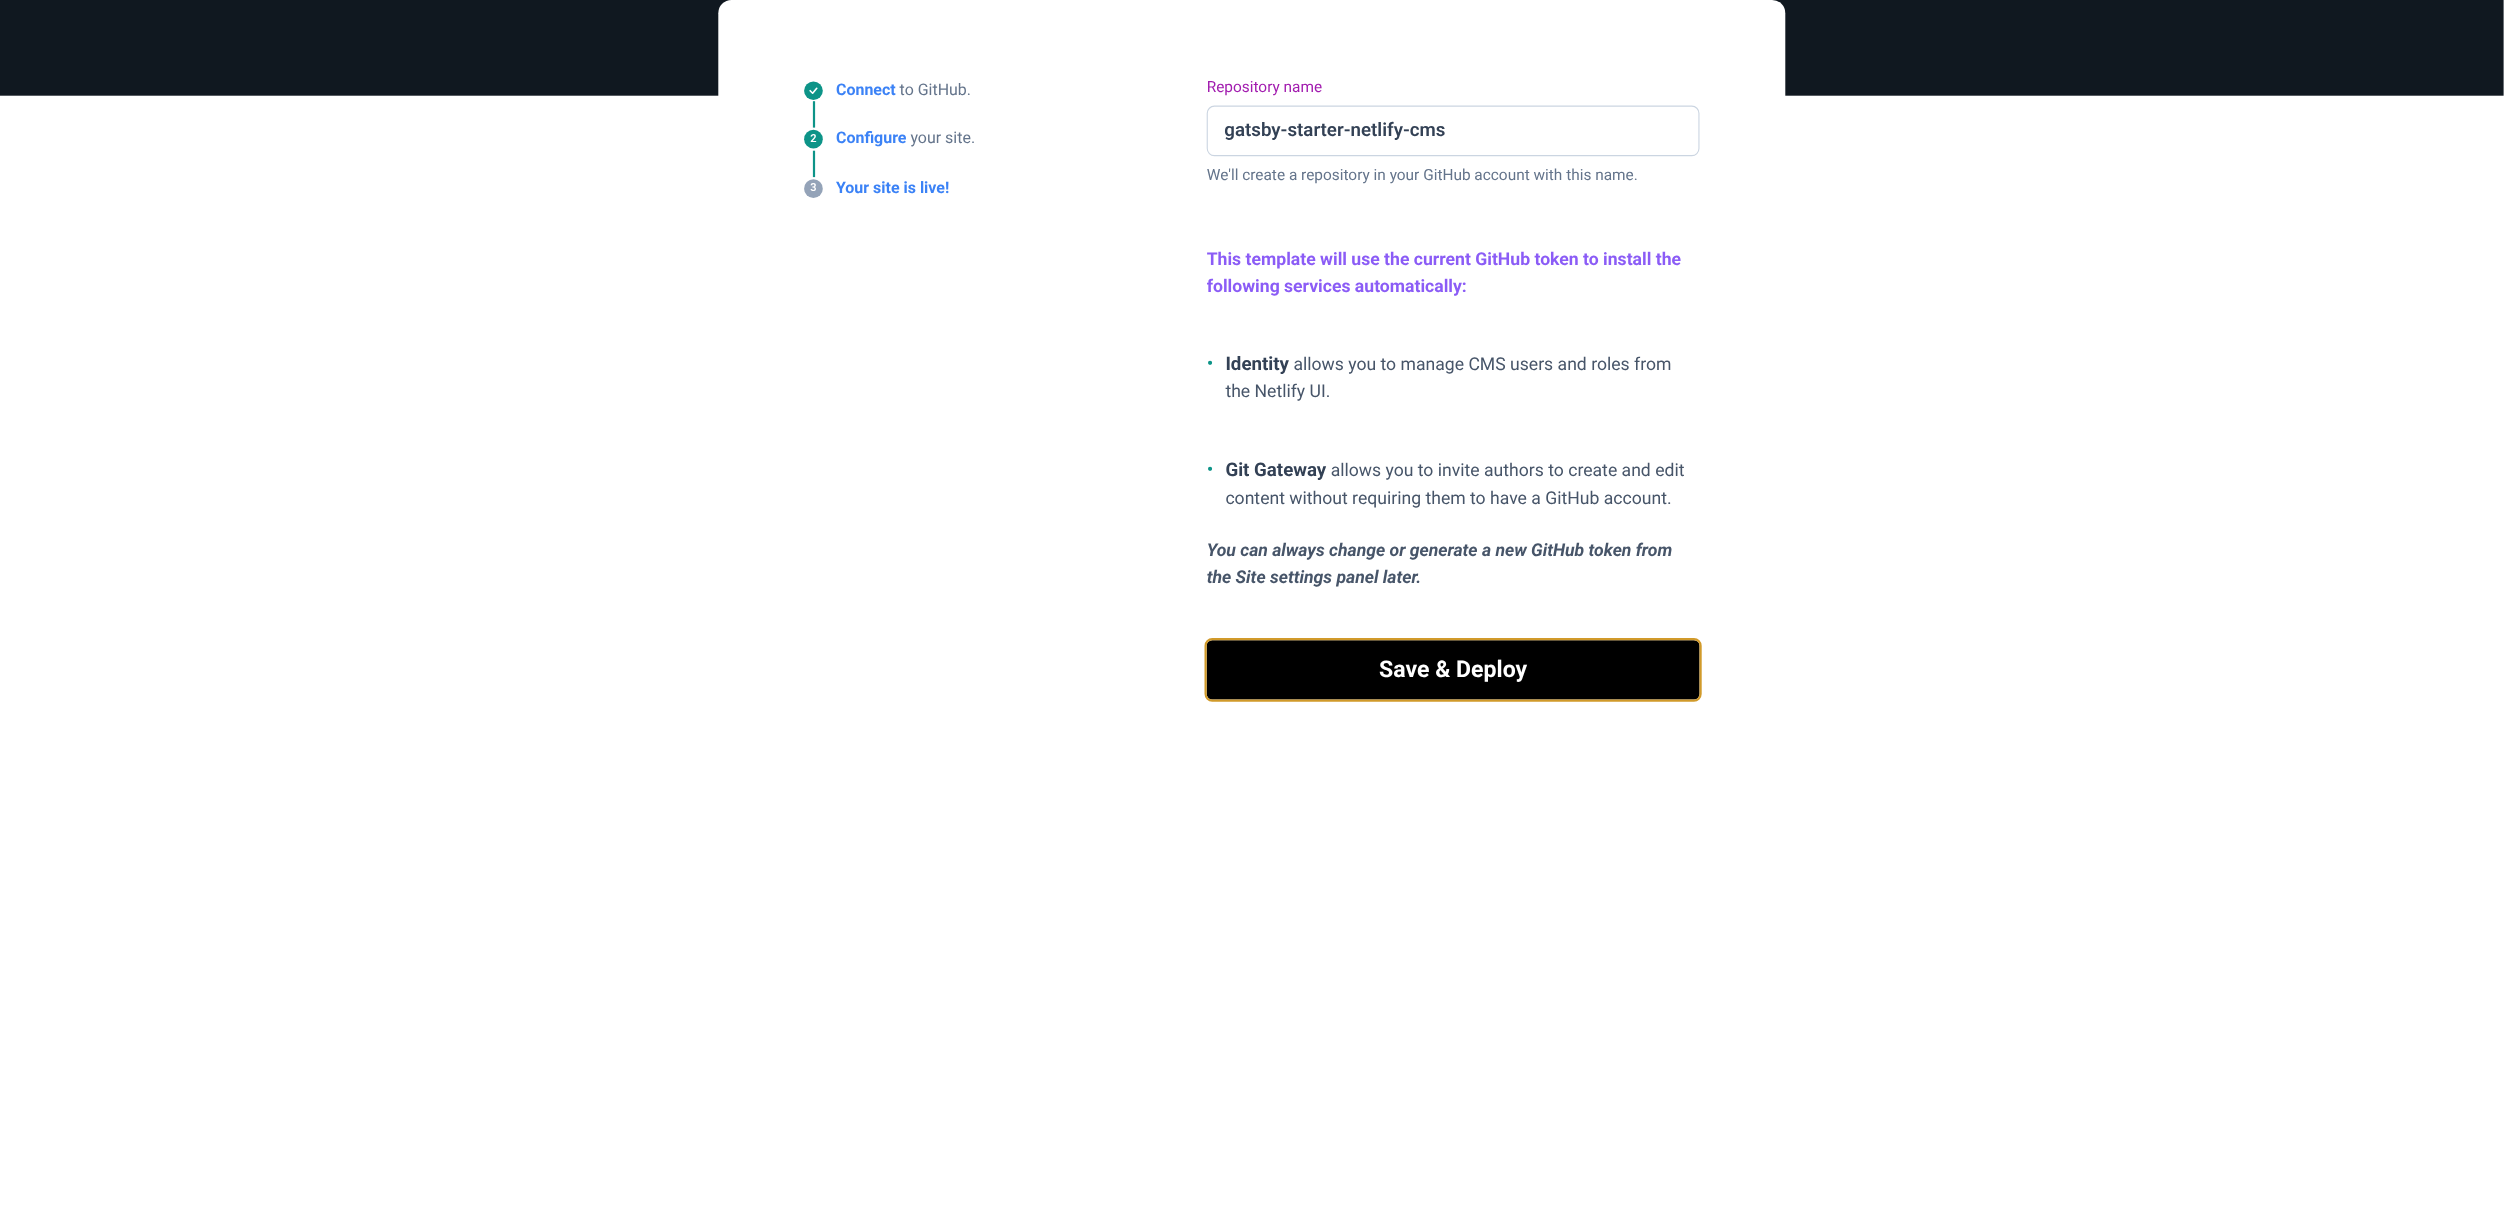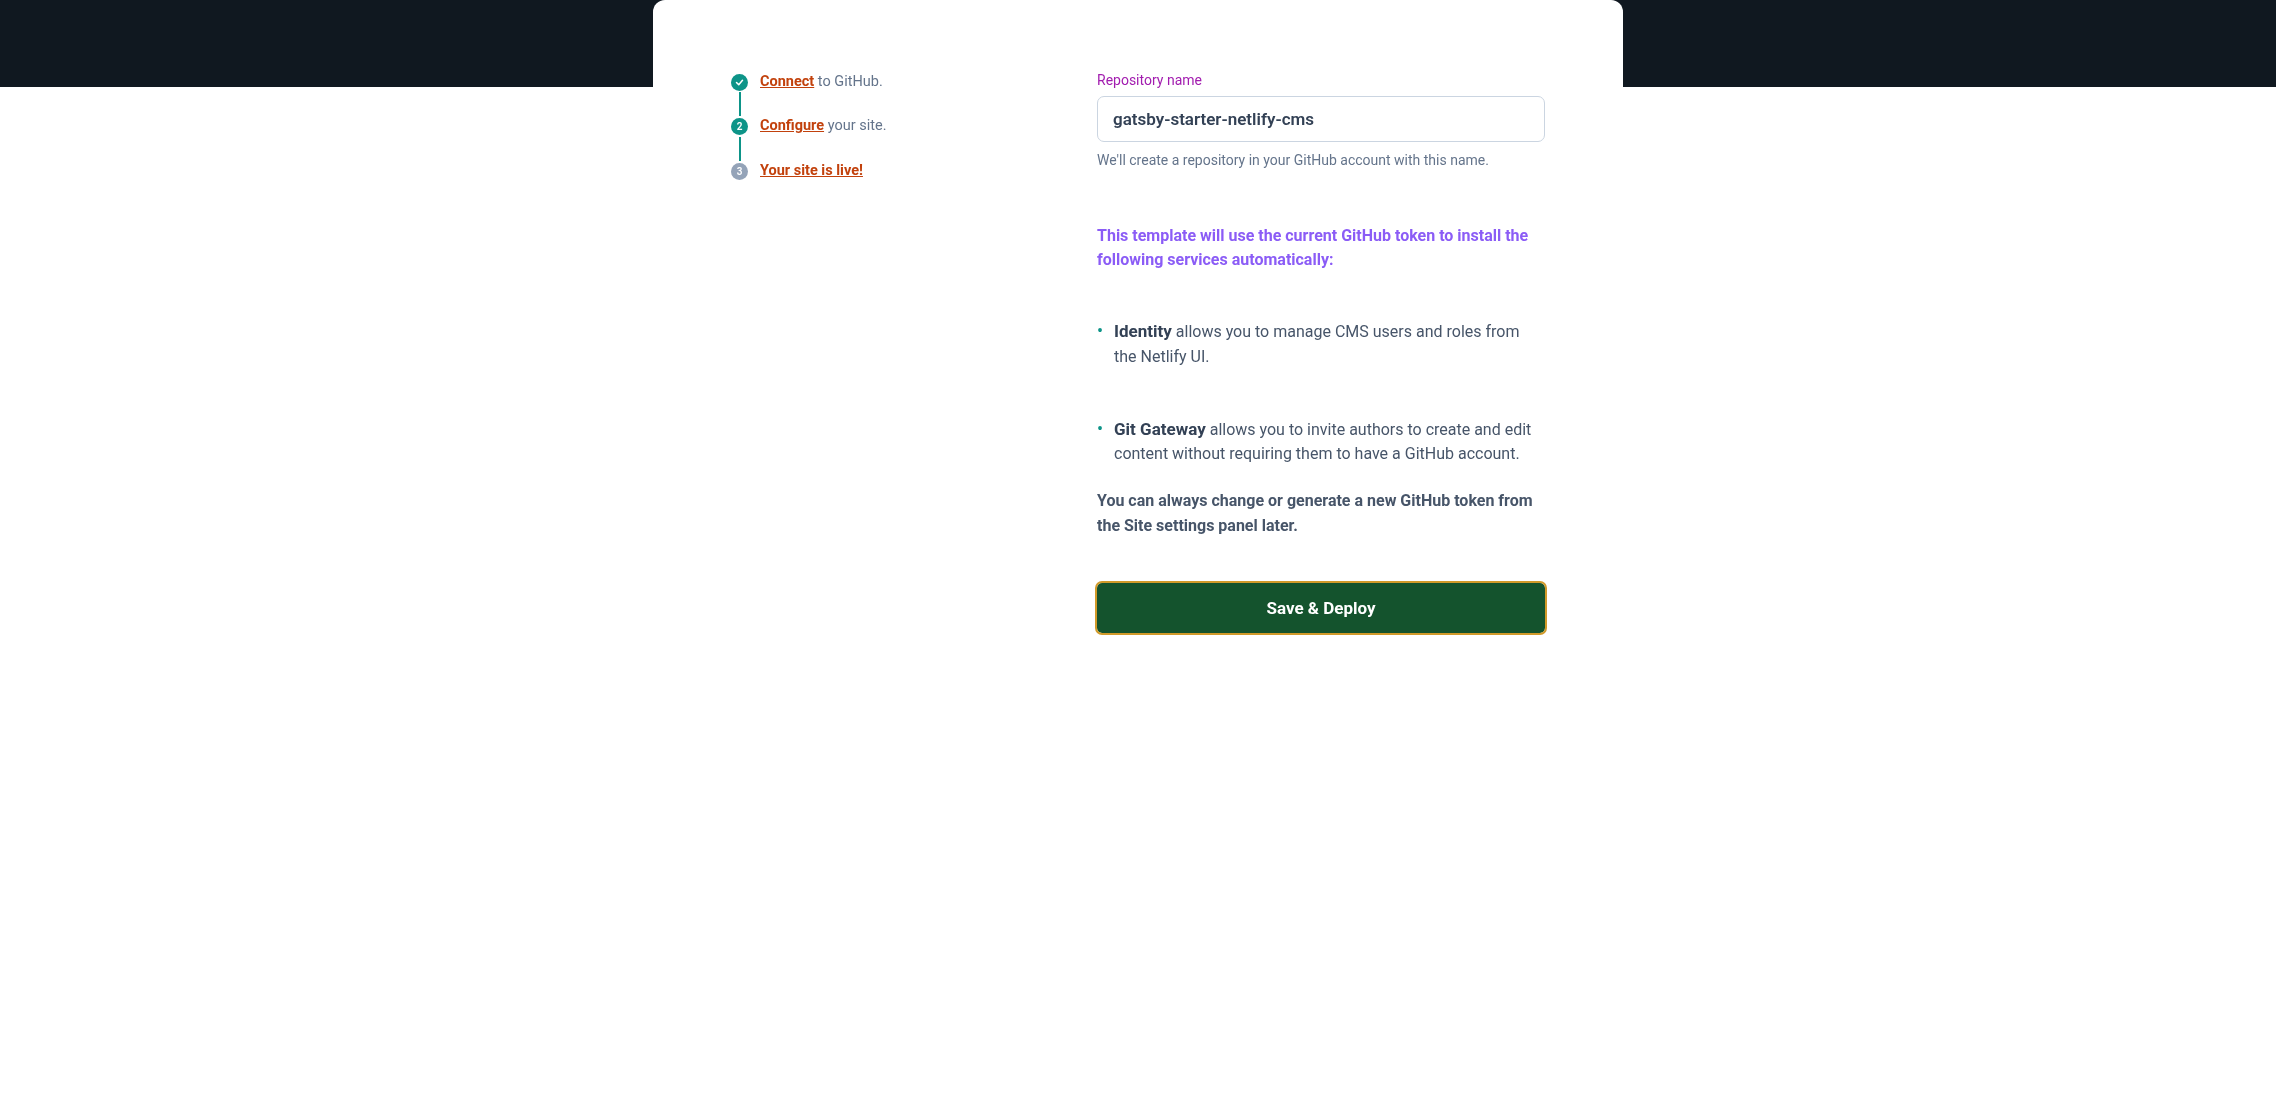--- a/index.html
+++ b/index.html
@@ -60,21 +60,21 @@
       height: 24px;
       background: #0d9488;
       margin-left: 7.5px;
     }
     .step-text {
       margin-left: 12px;
       font-size: 14.5px;
       color: #64748b;
       line-height: 1.4;
     }
-    .step-text .bold { font-weight: 700; color: #c2410c; text-decoration: underline; }
+    .step-text .bold { font-weight: 700; color: #3b82f6; }
     .helper-text {
       margin-left: 29px;
       margin-top: 12px;
       font-size: 14.5px;
       color: #64748b;
       line-height: 1.55;
     }
     .field-label {
       font-size: 14px;
       color: #a21caf;
@@ -129,30 +129,31 @@
       font-weight: 700;
       font-size: 17px;
       color: #334155;
     }
     .footer-text {
       margin-top: 20px;
       font-size: 16px;
       font-weight: 700;
       color: #475569;
       line-height: 1.55;
+      font-style: italic;
     }
     .deploy-btn {
       margin-top: 44px;
       width: 100%;
       padding: 15px 0;
-      background: #14532d;
+      background: #000000;
       color: #fff;
       border: none;
       border-radius: 5px;
-      font-size: 17px;
+      font-size: 21px;
       font-weight: 700;
       cursor: pointer;
       outline: 2px solid #d19a2a;
       outline-offset: 0;
       font-family: inherit;
     }
     .check-svg { width: 9px; height: 9px; }
   </style>
 </head>
 <body>

